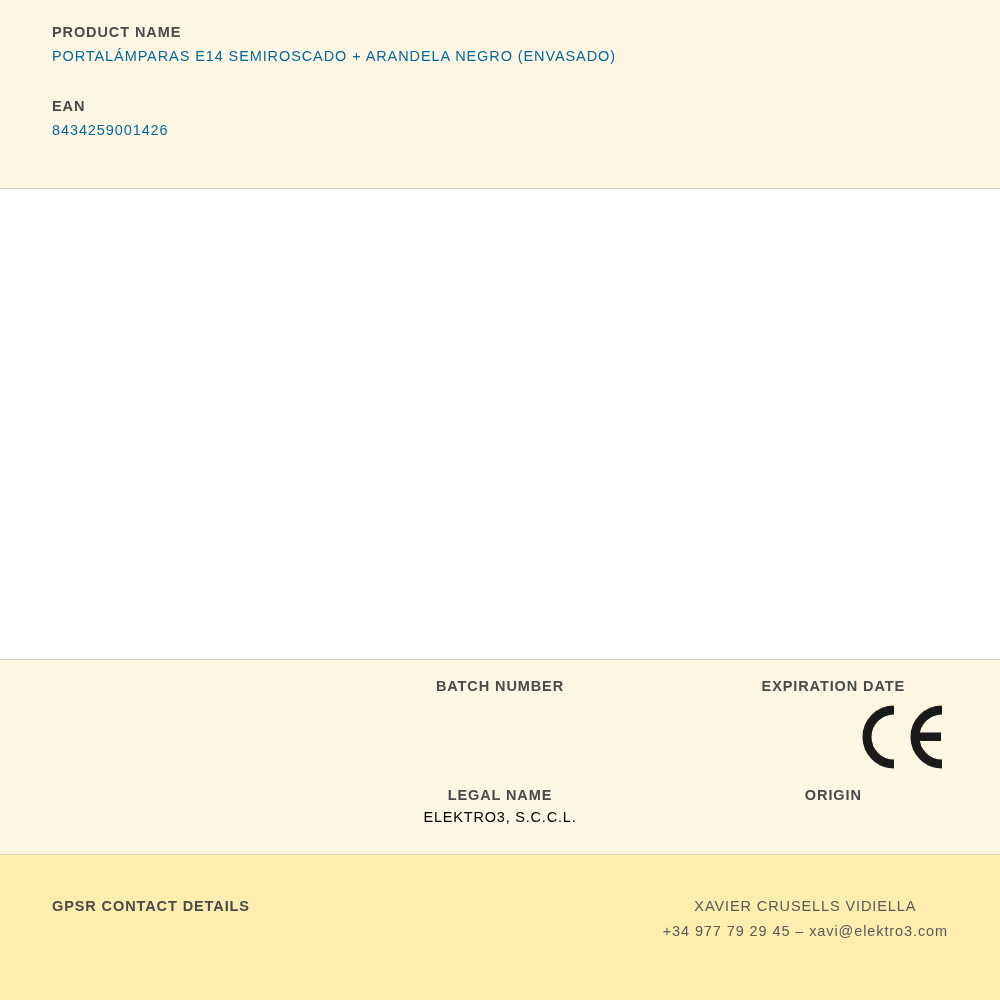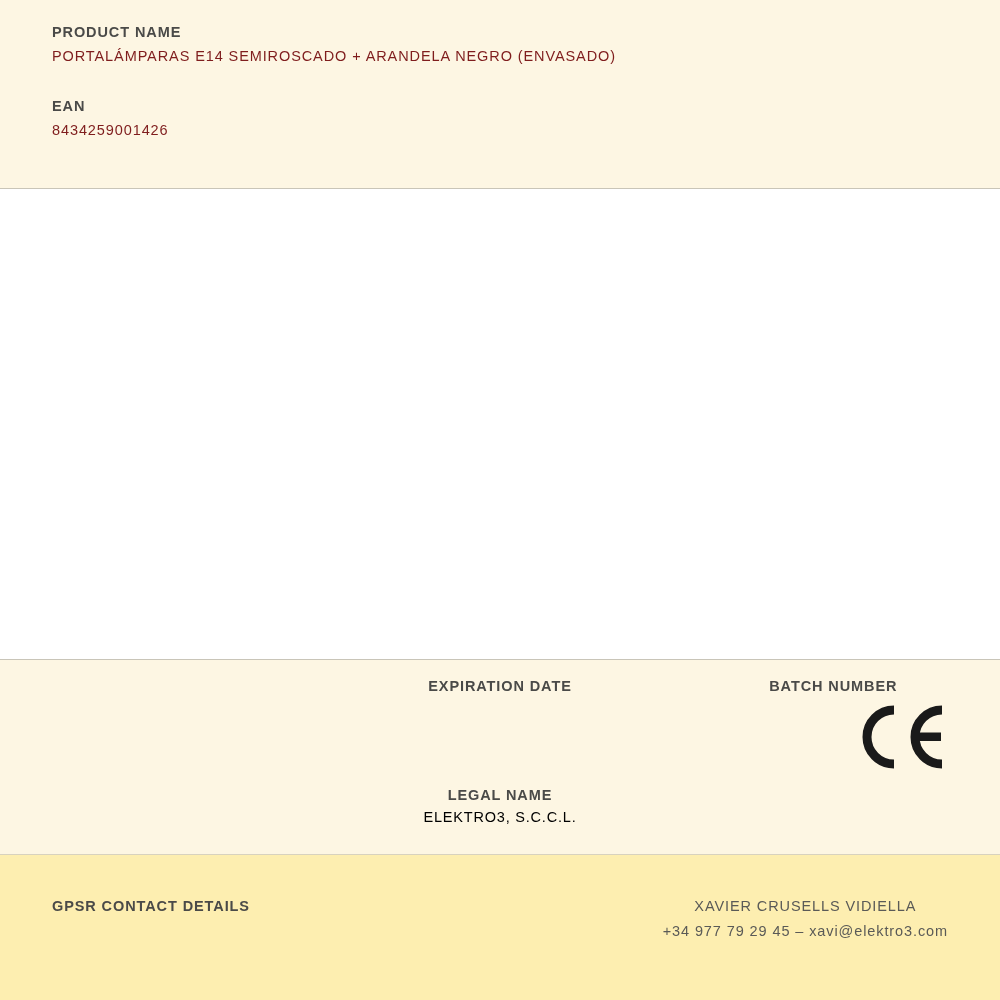--- a/index.html
+++ b/index.html
@@ -33,21 +33,21 @@
   .field-label {
     font-size: 14.5px;
     font-weight: bold;
     letter-spacing: 0.9px;
     color: #4a4a48;
     margin: 0 0 8px 0;
   }
   .field-value {
     font-size: 14.5px;
     letter-spacing: 0.9px;
-    color: #7f1d1d;
+    color: #0369a1;
     margin: 0;
   }
   .field-group + .field-group {
     margin-top: 34px;
   }
 
   
   .image-area {
     background: #ffffff;
     flex: 1 1 auto;
@@ -147,36 +147,37 @@
       <p class="field-value">8434259001426</p>
     </div>
   </div>
 
   <div class="image-area"></div>
 
   <div class="info-block">
     <div class="info-row first">
       <div class="info-cell"></div>
       <div class="info-cell">
-        <p class="info-title">EXPIRATION DATE</p>
+        <p class="info-title">BATCH NUMBER</p>
         <p class="info-value"></p>
       </div>
       <div class="info-cell">
-        <p class="info-title">BATCH NUMBER</p>
+        <p class="info-title">EXPIRATION DATE</p>
         <p class="info-value"></p>
       </div>
     </div>
 
     <div class="info-row second">
       <div class="info-cell"></div>
       <div class="info-cell">
         <p class="info-title">LEGAL NAME</p>
         <p class="info-value">ELEKTRO3, S.C.C.L.</p>
       </div>
       <div class="info-cell">
+        <p class="info-title">ORIGIN</p>
       </div>
     </div>
 
     <div class="ce-mark">
       <svg width="90" height="70" viewBox="0 0 90 70" xmlns="http://www.w3.org/2000/svg">
         <path d="M36 8 A27 27 0 1 0 36 62" fill="none" stroke="#1a1a1a" stroke-width="9"></path>
         <path d="M84 8 A27 27 0 1 0 84 62" fill="none" stroke="#1a1a1a" stroke-width="9"></path>
         <rect x="57" y="30.5" width="26" height="8.5" fill="#1a1a1a"></rect>
       </svg>
     </div>

